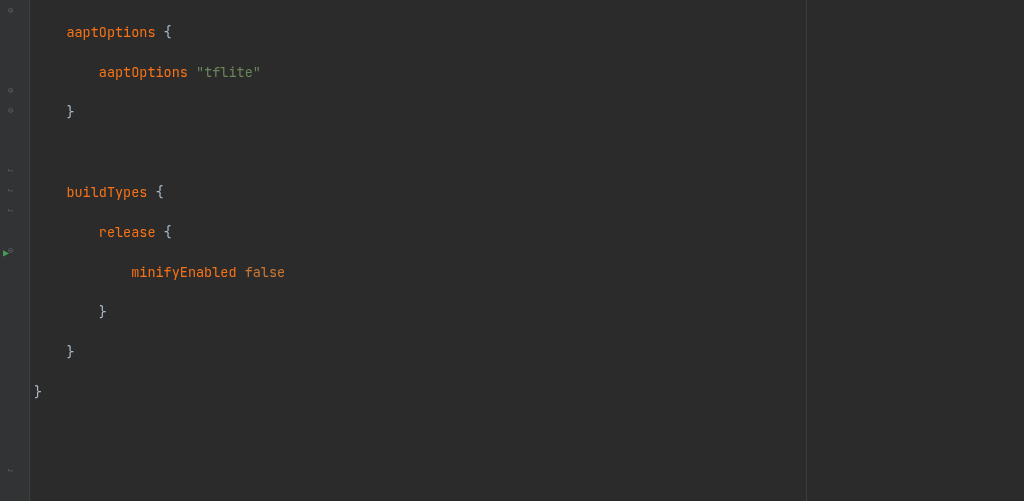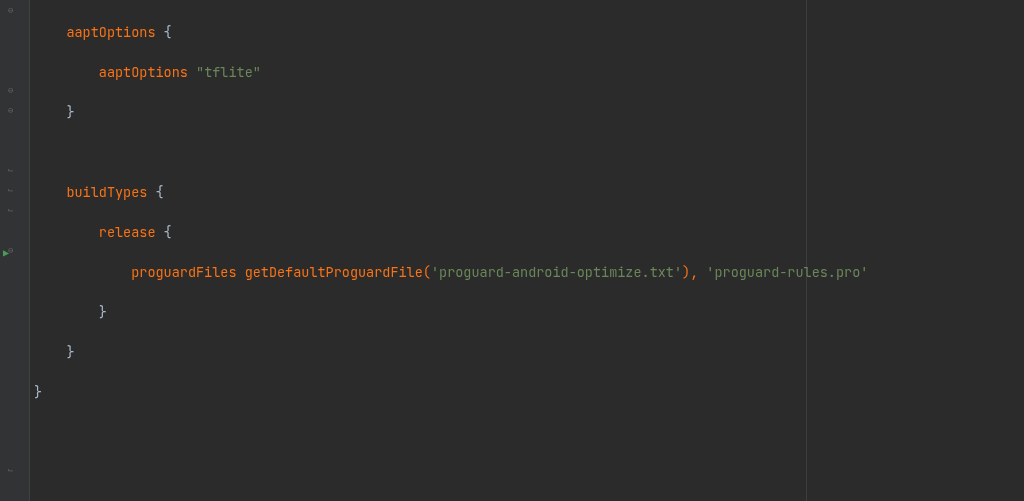--- a/index.html
+++ b/index.html
@@ -77,21 +77,21 @@
 
 <div class="right-margin"></div>
 
 <div class="code">
 <div class="line">    <span class="def">aaptOptions</span><span class="punc"> {</span></div>
 <div class="line">        <span class="def">aaptOptions</span> <span class="str">"tflite"</span></div>
 <div class="line">    <span class="punc">}</span></div>
 <div class="line"></div>
 <div class="line">    <span class="def">buildTypes</span><span class="punc"> {</span></div>
 <div class="line">        <span class="def">release</span><span class="punc"> {</span></div>
-<div class="line">            <span class="def">proguardFiles</span> <span class="def">getDefaultProguardFile(</span><span class="str">'proguard-android-optimize.txt'</span><span class="def">), </span><span class="str">'proguard-rules.pro'</span></div>
+<div class="line">            <span class="def">minifyEnabled</span> <span class="kw">false</span></div>
 <div class="line">        <span class="punc">}</span></div>
 <div class="line">    <span class="punc">}</span></div>
 <div class="line"><span class="punc">}</span></div>
 <div class="line"></div>
 
 
 
 
 
 

